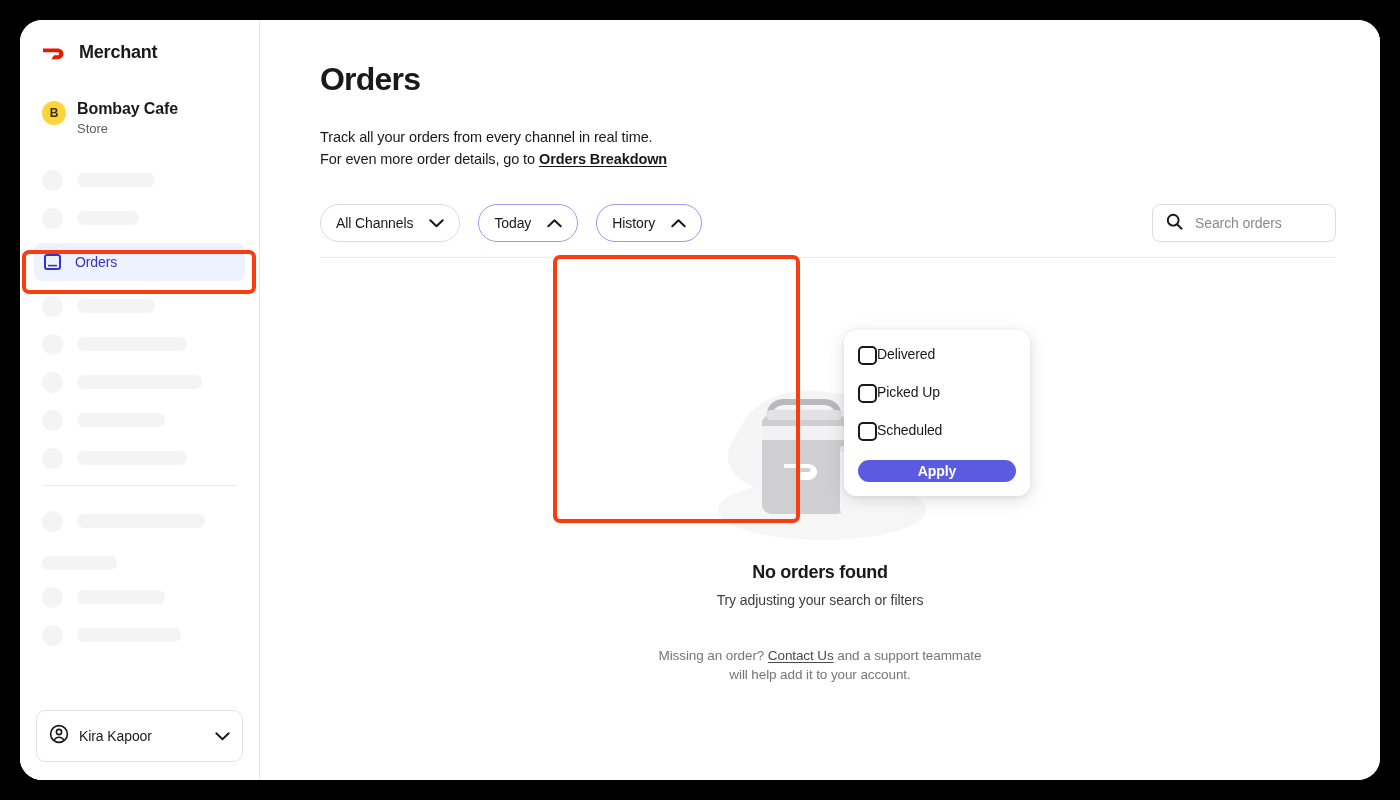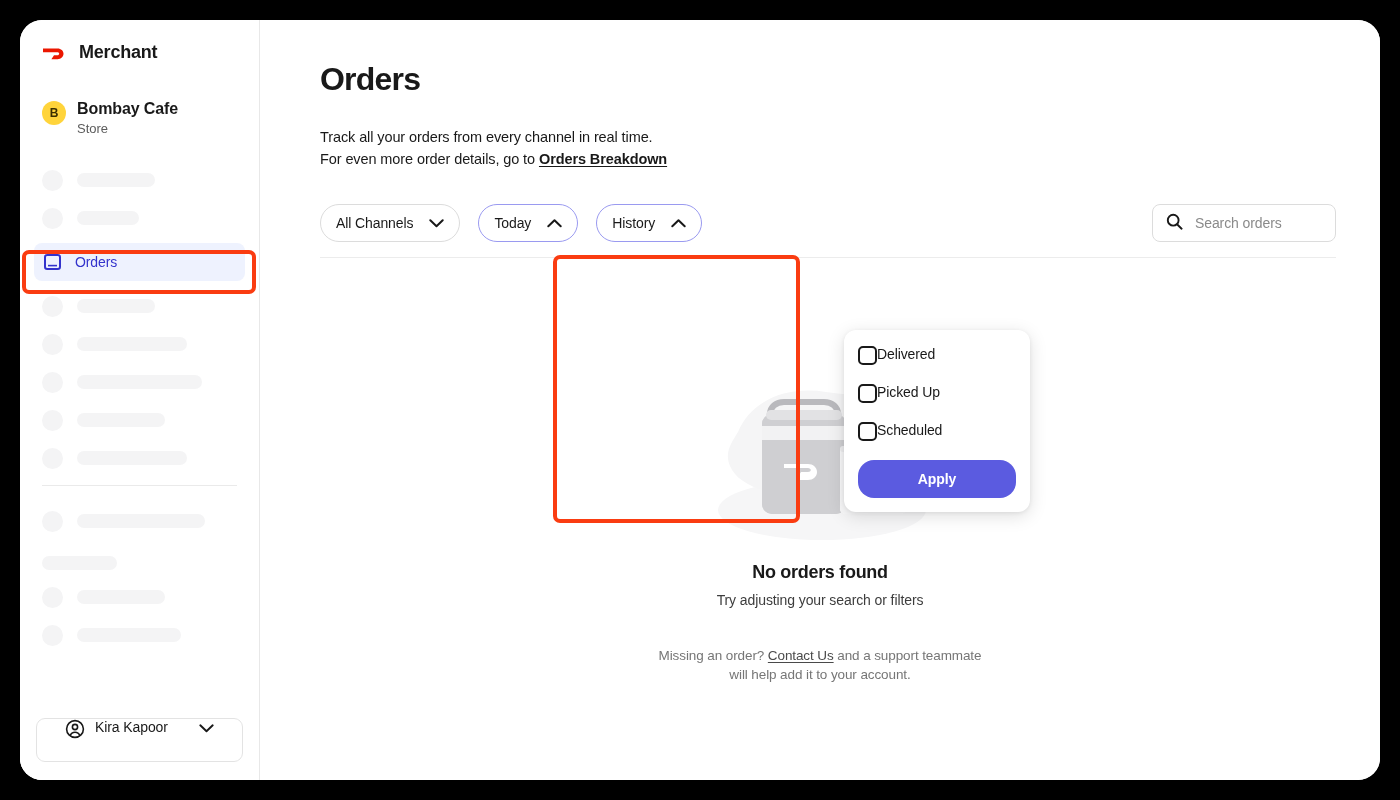--- a/index.html
+++ b/index.html
@@ -140,26 +140,26 @@
 
   
   .user-pill-wrap {
     position: absolute;
     left: 0; right: 0; bottom: 0;
     padding: 14px 16px 18px 16px;
     background: #ffffff;
   }
   .user-pill {
     display: flex;
-    align-items: flex-start;
+    align-items: center;
     gap: 10px;
-    height: 44px;
+    height: 52px;
     border: 1px solid #e3e3e3;
     border-radius: 9px;
-    padding: 0 28px;
+    padding: 0 12px;
     background: #fff;
   }
   .user-name {
     font-size: 14px;
     color: #191919;
     flex: 1;
     letter-spacing: -0.1px;
   }
 
   
@@ -331,21 +331,21 @@
     flex: 0 0 19px;
   }
   .dd-label {
     font-size: 14px;
     color: #191919;
     letter-spacing: -0.1px;
   }
   .apply-btn {
     display: block;
     width: 100%;
-    height: 38px;
+    height: 22px;
     border: none;
     border-radius: 16px;
     background: #5b5be0;
     color: #ffffff;
     font-size: 14px;
     font-weight: bold;
     font-family: "Liberation Sans", sans-serif;
     letter-spacing: -0.1px;
     cursor: pointer;
     margin-top: 10px;

